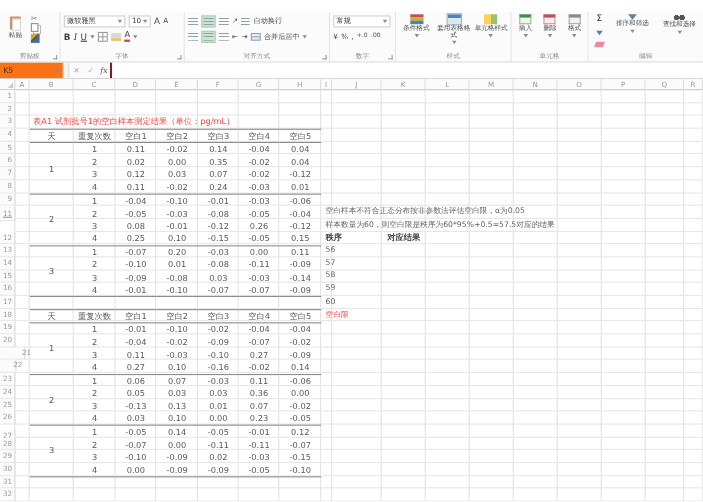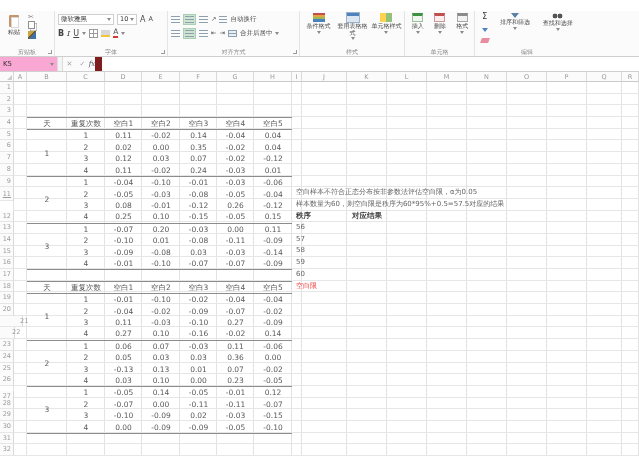--- a/index.html
+++ b/index.html
@@ -63,25 +63,25 @@
   .binoc{width:11px;height:6px;background:
     radial-gradient(circle at 3px 3px,#555 2.4px,transparent 2.6px),
     radial-gradient(circle at 8px 3px,#555 2.4px,transparent 2.6px)}
   .fillarr{width:0;height:0;border-left:3px solid transparent;border-right:3px solid transparent;border-top:4px solid #4f81bd}
   .erasic{width:8px;height:5px;background:#e88ca0;transform:skewX(-20deg)}
   .sigma{font-size:8px;color:#333;line-height:8px}
 
   
   #fbar{position:absolute;top:57px;left:0;width:639px;height:15px;background:#fbfbfb;
     border-bottom:1px solid #d0d0d0;display:flex;align-items:stretch}
-  #namebox{width:58px;background:#f9a8d4;border-right:1px solid #dcdcdc;display:flex;align-items:center;
+  #namebox{width:58px;background:#f97316;border-right:1px solid #dcdcdc;display:flex;align-items:center;
     justify-content:space-between;padding:0 3px;font-size:7px;color:#333}
   .dots{width:5px;border-right:1px solid #dcdcdc;background:#f4f4f4}
   .fbtn{width:13px;display:flex;align-items:center;justify-content:center;font-size:7px;color:#a9a9a9}
-  .fx{color:#555;font-style:italic;font-family:"DejaVu Serif",serif;border-right:7px solid #7f1d1d}
+  .fx{color:#555;font-style:italic;font-family:"DejaVu Serif",serif;border-right:2px solid #7f1d1d}
   #finput{flex:1;background:#fff;font-size:7px;color:#333;padding:1px 3px}
 
   
   #grid{position:absolute;top:72px;left:0;width:639px;height:384px;background:#fff}
   #colhdr{position:absolute;top:0;left:0;height:10px;width:639px;display:flex}
   .chcell{height:10px;background:#fbfbfb;border-right:1px solid #d9d9d9;border-bottom:1px solid #c9c9c9;
     font-size:6.5px;color:#9a9a9a;text-align:center;line-height:10px;flex:none}
   .corner{position:relative}
   .corner:after{content:"";position:absolute;right:1px;bottom:1px;width:0;height:0;
     border-left:5px solid transparent;border-bottom:5px solid #c9cdd1}
@@ -178,20 +178,37 @@
         <span class="btxt">⇤</span>
         <span class="btxt">⇥</span>
         <span class="ic mergic"></span>
         <span class="btxt">合并后居中</span>
         <i class="car"></i>
       </div>
       <div class="glabel">对齐方式</div>
       <span class="launcher"></span>
     </div>
 
+    <div class="grp" style="width:60px">
+      <div class="rrow" style="height:12px">
+        <div class="combo" style="width:52px">
+          <span>常规</span>
+            <i class="car"></i>
+        </div>
+      </div>
+      <div class="rrow" style="height:12px">
+        <span class="btxt">¥</span>
+        <span class="btxt">%</span>
+        <span class="btxt">,</span>
+        <span class="btxt" style="font-size:5.5px">+.0</span>
+        <span class="btxt" style="font-size:5.5px">.00</span>
+      </div>
+      <div class="glabel">数字</div>
+      <span class="launcher"></span>
+    </div>
 
     <div class="grp" style="width:105px;flex-direction:row;gap:2px">
       <div class="vbtn" style="width:33px">
         <span class="ic cfic"></span>
         <span class="vlbl">条件格式</span>
         <i class="car"></i>
       </div>
       <div class="vbtn" style="width:35px">
         <span class="ic tblic"></span>
         <span class="vlbl">套用表格格式</span>
@@ -272,20 +289,21 @@
         <div class="chcell" style="width: 40px;">K</div>
         <div class="chcell" style="width: 40px;">L</div>
         <div class="chcell" style="width: 40px;">M</div>
         <div class="chcell" style="width: 40px;">N</div>
         <div class="chcell" style="width: 40px;">O</div>
         <div class="chcell" style="width: 40px;">P</div>
         <div class="chcell" style="width: 35px;">Q</div>
         <div class="chcell" style="width: 17px;">R</div>
       </div>
     <div id="cells">
+      <div class="ttl" id="t0title" style="top: 23.38px;">表A1 试剂批号1的空白样本测定结果（单位：pg/mL）</div>
       <table class="blank" id="t0" style="top: 35.07px;">
           <colgroup>
             <col style="width: 40px;">
             <col style="width: 38px;">
             <col style="width: 37px;">
             <col style="width: 38px;">
             <col style="width: 37px;">
             <col style="width: 37px;">
             <col style="width: 38px;">
           </colgroup>

